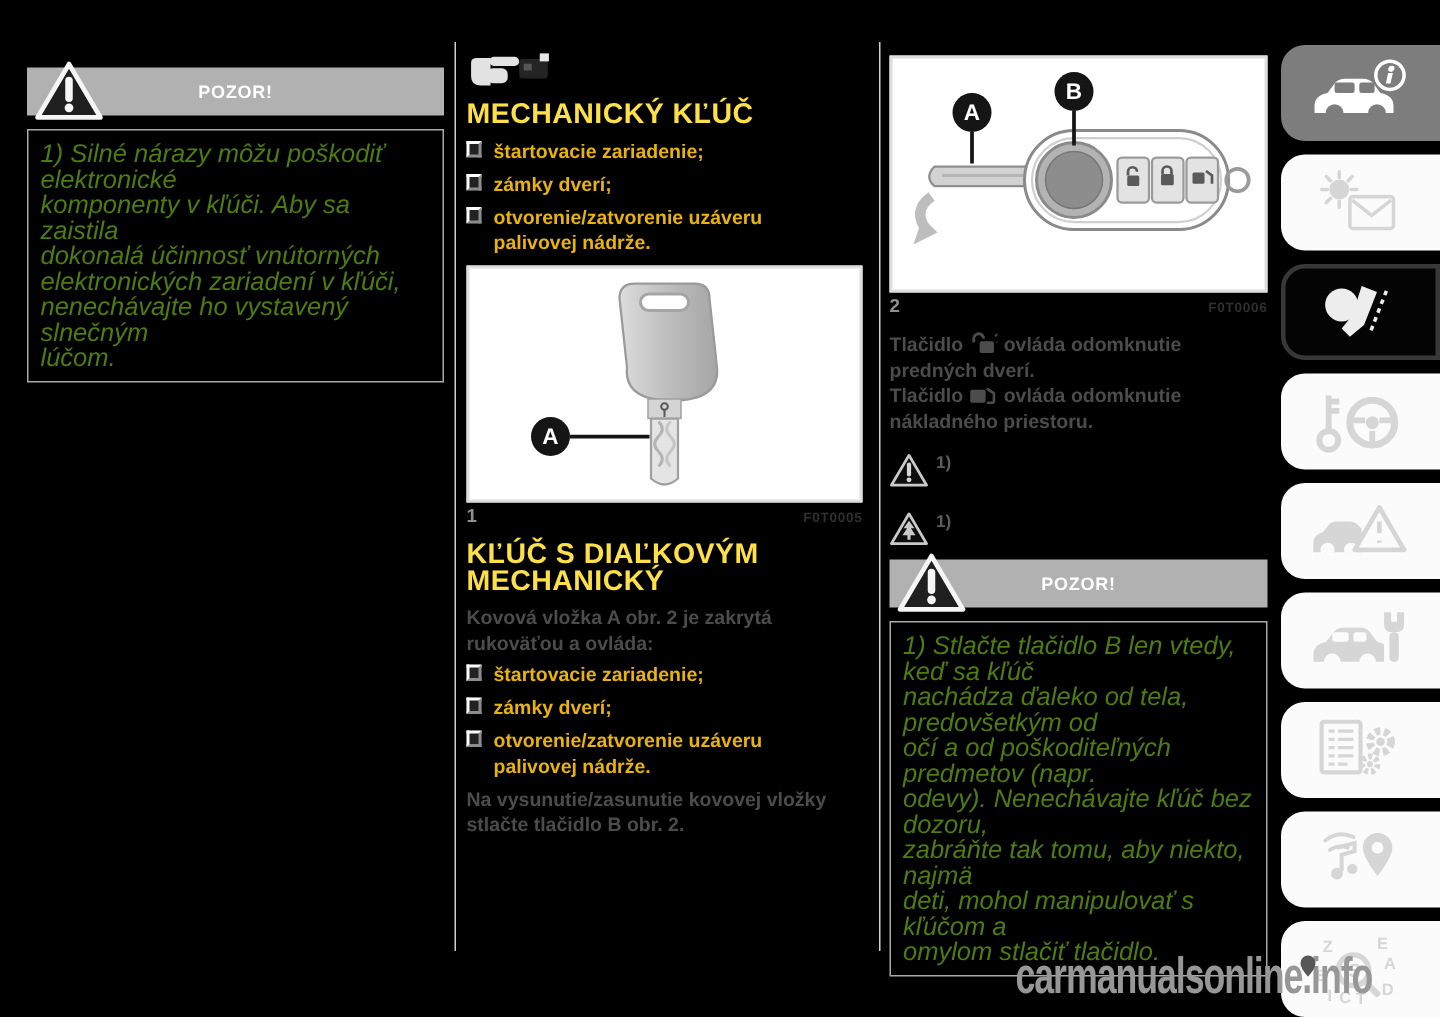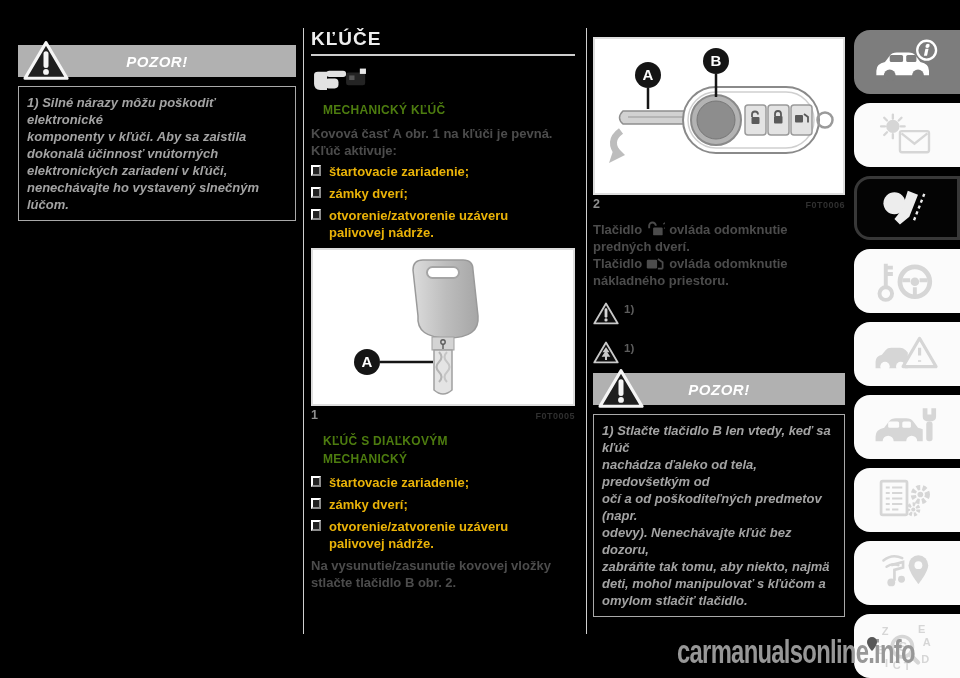--- a/index.html
+++ b/index.html
@@ -10,29 +10,29 @@
   .divider{position:absolute;top:28px;bottom:44px;width:1px;background:#cfcfcf}
   .d1{left:303px}.d2{left:586px}
 
   .col-left{position:absolute;left:18px;top:45px;width:278px}
   .col-mid{position:absolute;left:311px;top:28px;width:264px}
   .col-right{position:absolute;left:593px;top:30px;width:252px}
 
   
   .warnhead{position:relative;height:32px;background:#b1b1b1;display:flex;align-items:center;justify-content:center}
   .warnhead .tri{position:absolute;left:5px;top:-5px;line-height:0}
-  .warntitle{font-style:italic;font-weight:bold;font-size:15px;color:#fff;letter-spacing:.5px}
-  .warnbody{margin-top:9px;border:1px solid #a9a9a9;padding:7px 8px;font-weight:bold;font-style:italic;
-            font-size:13px;line-height:17px;color:#a3a3a3;white-space:pre-line}
+  .warntitle{font-weight:bold;font-size:12px;color:#fff;letter-spacing:.5px}
+  .warnbody{margin-top:9px;border:1px solid #a9a9a9;padding:7px 8px;font-weight:normal;font-style:italic;
+            font-size:17px;line-height:17px;color:#4d7c0f;white-space:pre-line}
 
   
   .pagetitle{font-size:19px;font-weight:bold;color:#ededed;letter-spacing:1px;padding-bottom:4px;
              border-bottom:2px solid #cdcdcd;margin-bottom:7px}
   .handkey{margin:2px 0 7px;height:31px;line-height:0}
-  h2.sect{font-size:12px;font-weight:bold;color:#4d7c0f;margin:0 12px 6px;white-space:pre-line;line-height:18px;letter-spacing:.3px}
+  h2.sect{font-size:19px;font-weight:bold;color:#fde047;margin:0 0 6px;white-space:pre-line;line-height:18px;letter-spacing:.3px}
   .body{font-size:13px;font-weight:bold;color:#4c4c4c;line-height:17px;white-space:pre-line;margin:0 0 4px}
   ul.blist{list-style:none;margin:2px 0 4px}
   .blist li{display:flex;gap:8px;margin-bottom:5px;font-size:13px;font-weight:bold;color:#eab308;line-height:17px}
   .blist .txt{white-space:pre-line}
   .cb{flex:0 0 10px;width:10px;height:11px;margin-top:2px;background:#222;
       border:2px solid #fff;border-right-color:#8c8c8c;border-bottom-color:#8c8c8c}
 
   figure{margin:7px 0 10px}
   .figframe{border:2px solid #dedede;background:#fff;height:158px;overflow:hidden;line-height:0}
   figcaption{display:flex;justify-content:space-between;align-items:baseline;padding-top:2px}
@@ -83,38 +83,35 @@
       <div class="warnbody">1) Silné nárazy môžu poškodiť elektronické
 komponenty v kľúči. Aby sa zaistila
 dokonalá účinnosť vnútorných
 elektronických zariadení v kľúči,
 nenechávajte ho vystavený slnečným
 lúčom.</div>
     </div>
   </section>
 
   <section class="col-mid">
-    <h1 class="pagetitle">KĽÚČE</h1>
 
     <div class="handkey">
       <svg width="58" height="31" viewBox="0 0 76 40">
         <g fill="#e2e2e2">
           <rect x="20" y="10" width="26" height="8" rx="4"></rect>
           <path d="M4 15q0-4 5-4h12v24h-9q-8 0-8-8z"></path>
           <rect x="18" y="20" width="18" height="13" rx="5"></rect>
         </g>
         <rect x="46" y="12" width="25" height="17" rx="3" fill="#242424"></rect>
         <rect x="64" y="7" width="8" height="7" fill="#e8e8e8"></rect>
         <rect x="50" y="16" width="7" height="6" fill="#555"></rect>
       </svg>
     </div>
 
     <h2 class="sect">MECHANICKÝ KĽÚČ</h2>
-    <p class="body">Kovová časť A obr. 1 na kľúči je pevná.
-Kľúč aktivuje:</p>
 
     <ul class="blist">
       <li>
         <span class="cb"></span>
         <span class="txt">štartovacie zariadenie;</span>
       </li>
       <li>
         <span class="cb"></span>
         <span class="txt">zámky dverí;</span>
       </li>
@@ -149,20 +146,22 @@
         </svg>
       </div>
       <figcaption>
         <span class="figno">1</span>
         <span class="figcode">F0T0005</span>
       </figcaption>
     </figure>
 
     <h2 class="sect" style="margin-top:10px">KĽÚČ S DIAĽKOVÝM
 MECHANICKÝ</h2>
+    <p class="body">Kovová vložka A obr. 2 je zakrytá
+rukoväťou a ovláda:</p>
 
     <ul class="blist">
       <li>
         <span class="cb"></span>
         <span class="txt">štartovacie zariadenie;</span>
       </li>
       <li>
         <span class="cb"></span>
         <span class="txt">zámky dverí;</span>
       </li>

